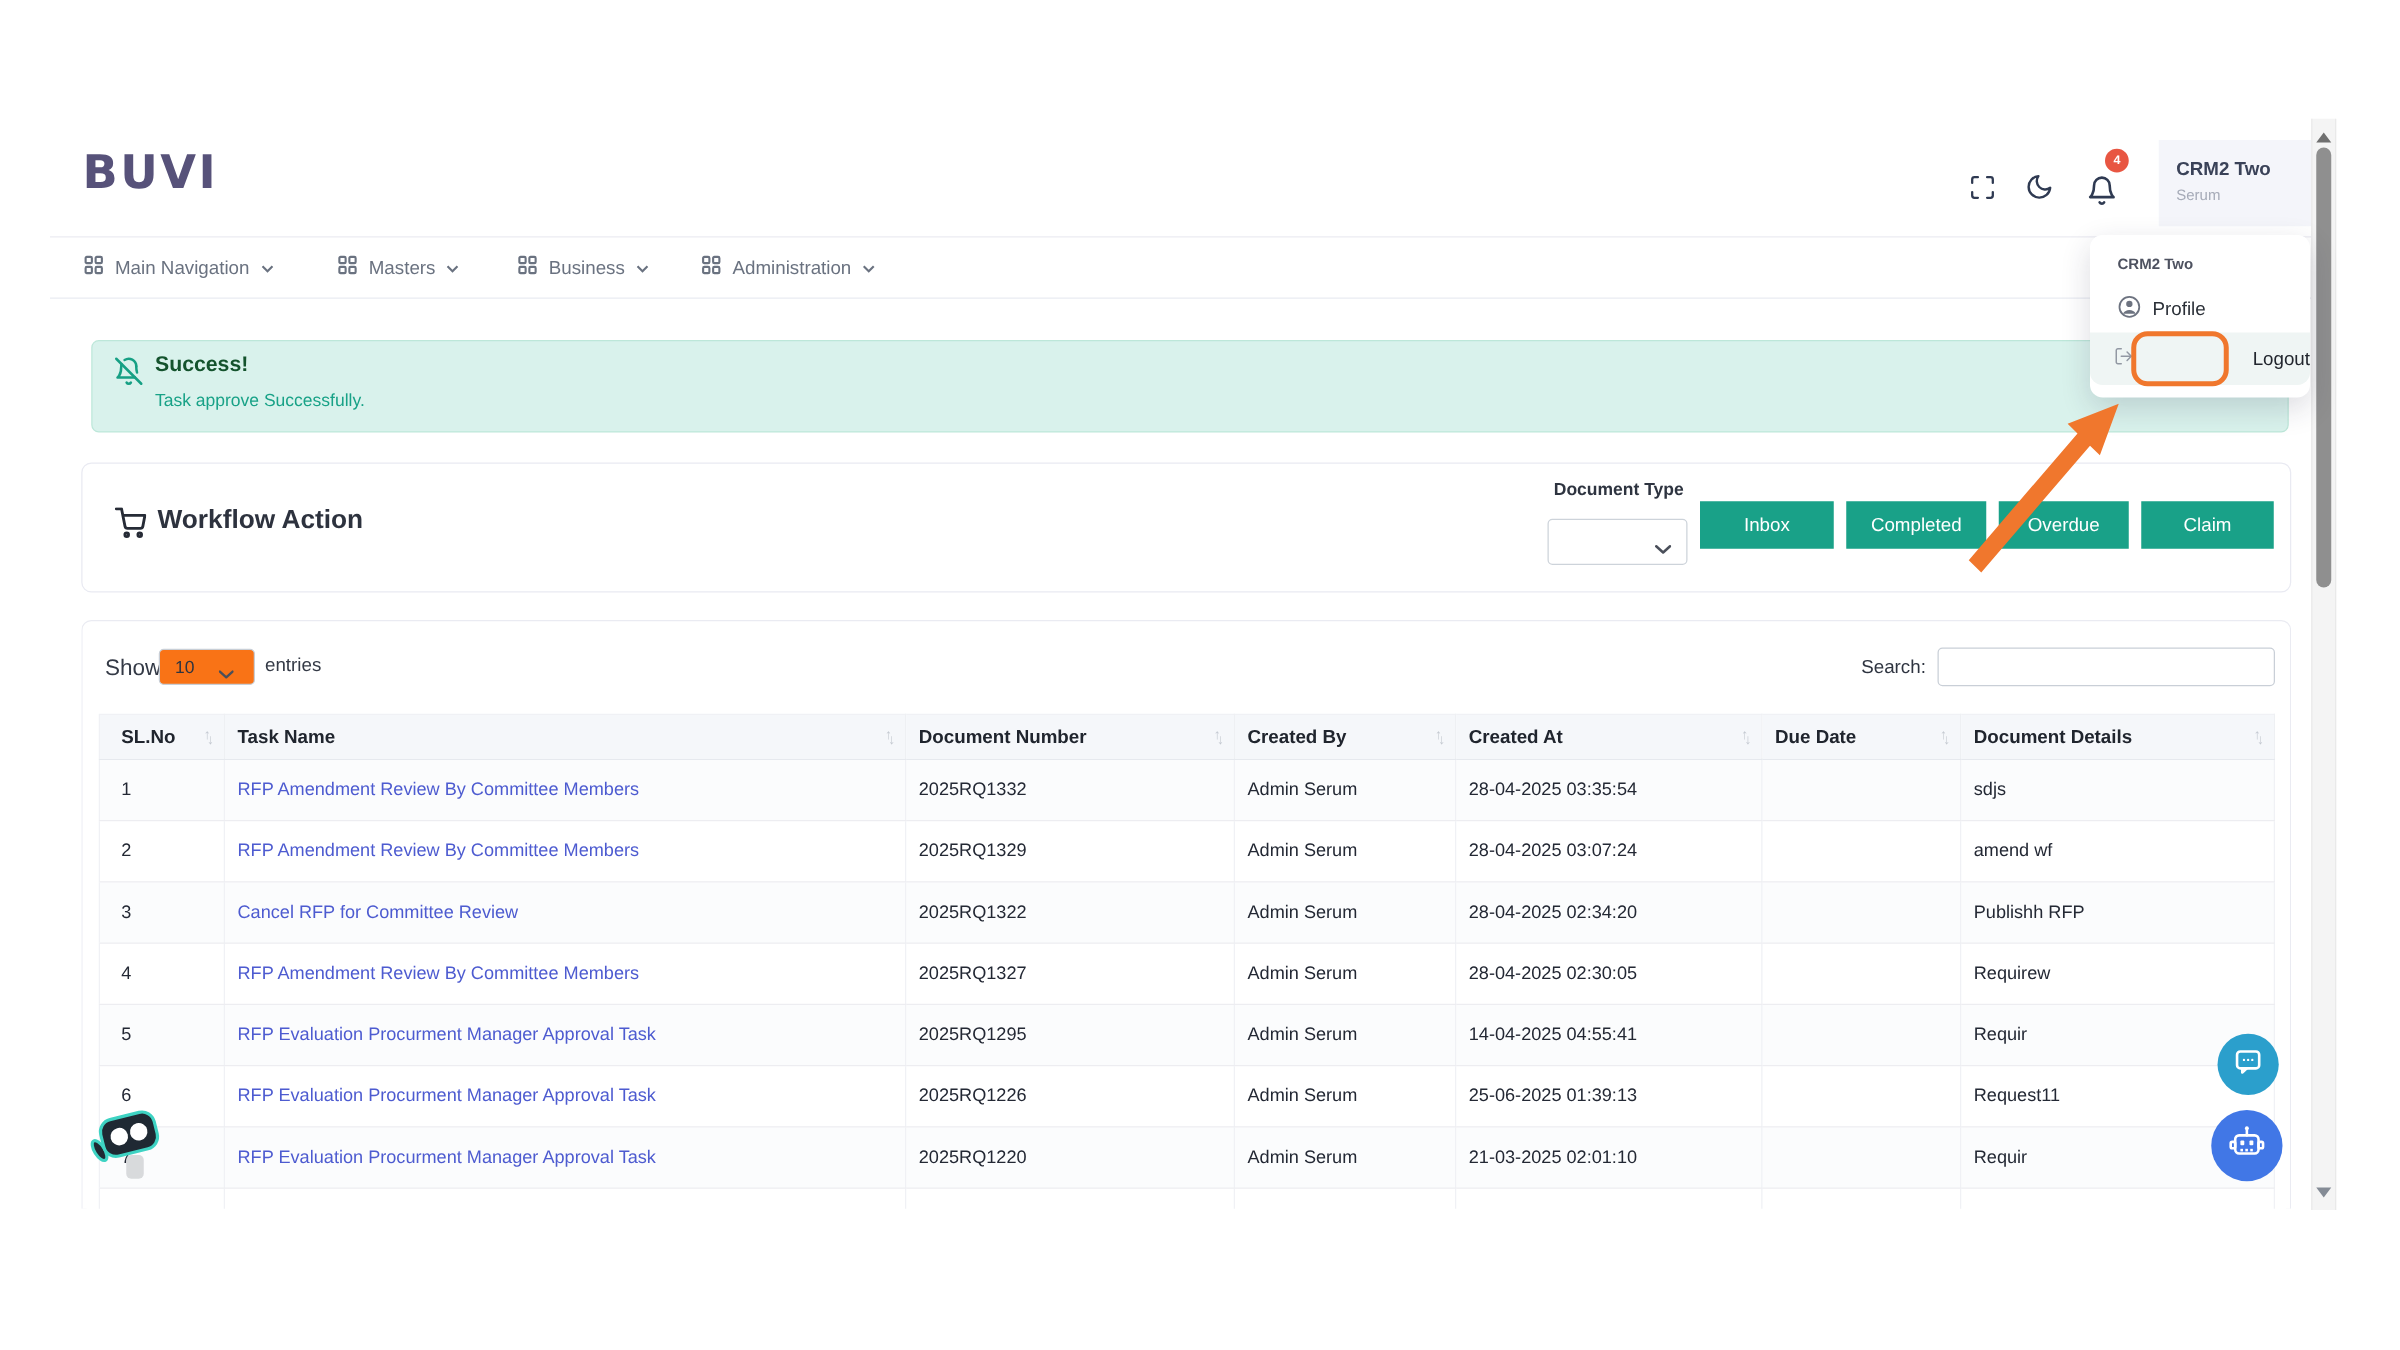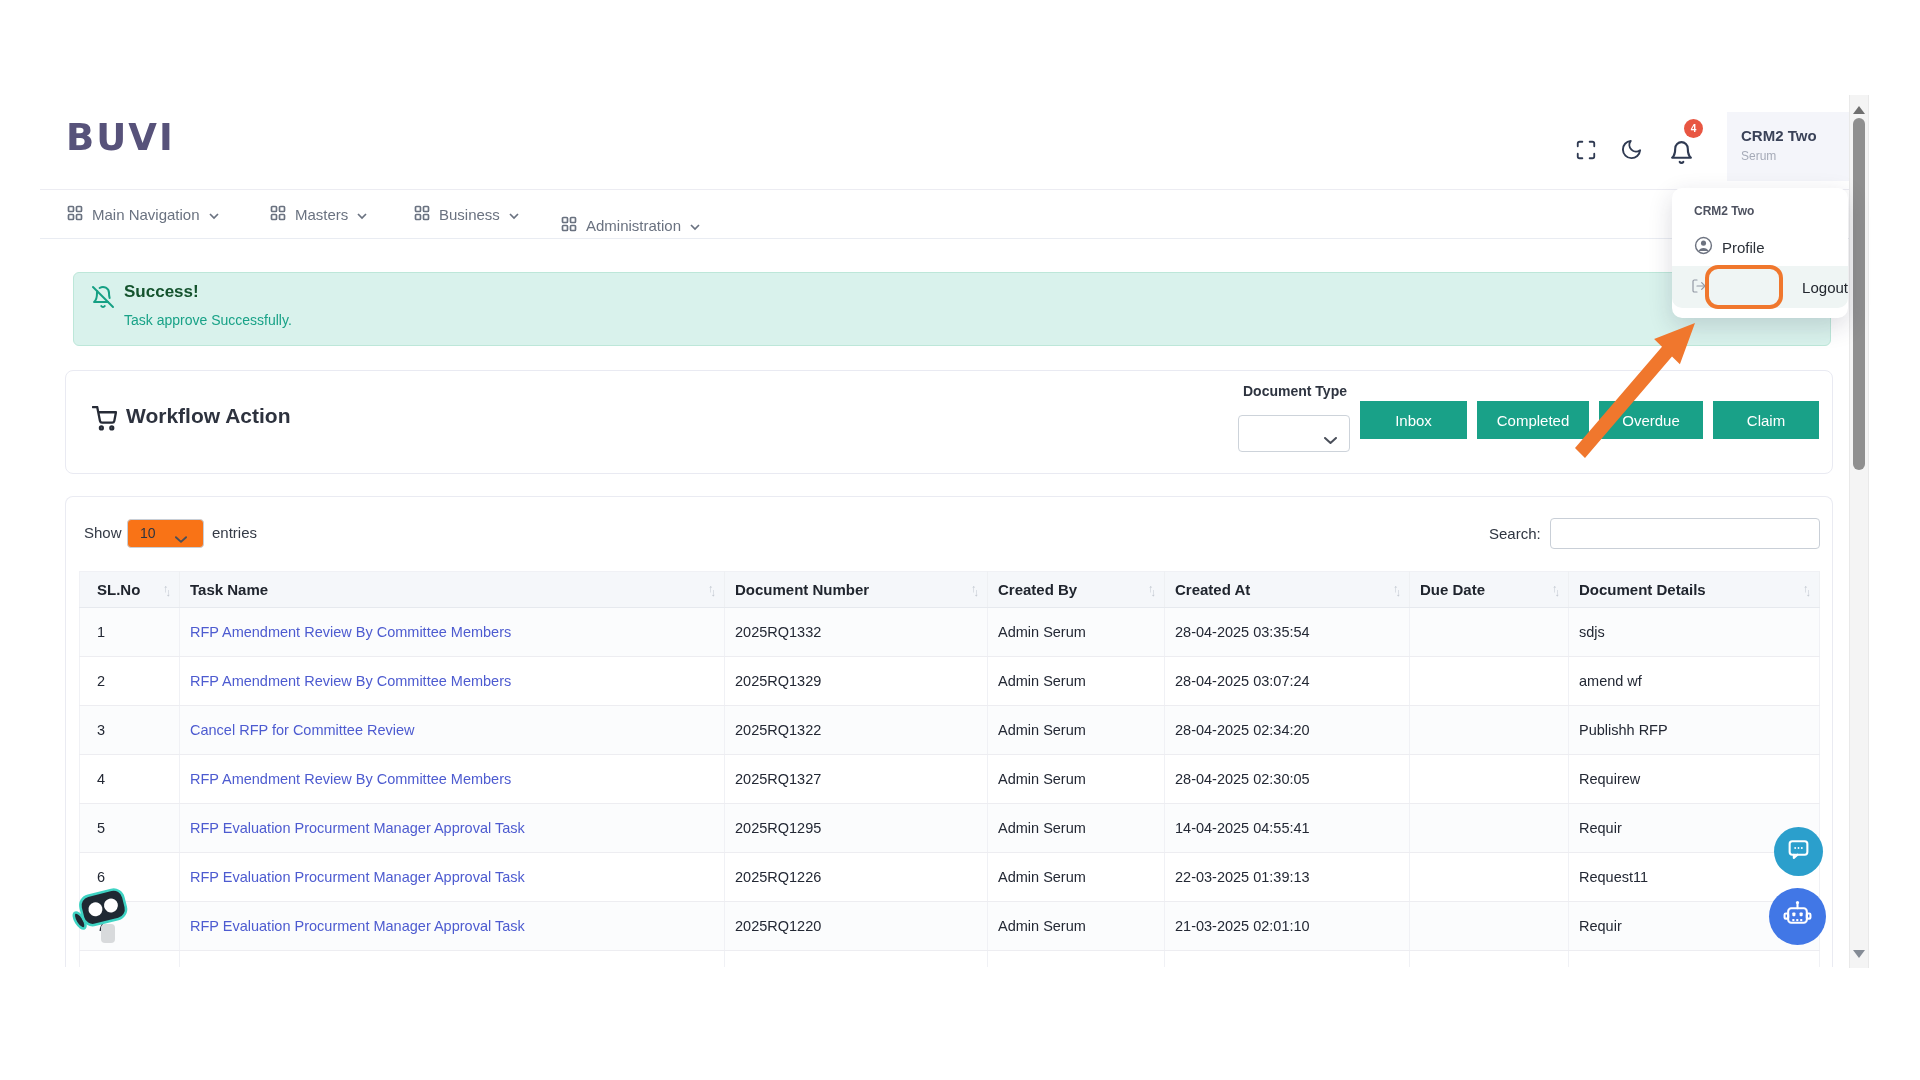--- a/index.html
+++ b/index.html
@@ -56,21 +56,21 @@
   .wf-btn { position:absolute; top:30px; height:38px; border:none; border-radius:0;
             background:#19a188; color:#fff; font-size:15px; font-family:inherit; cursor:pointer; }
   .btn-inbox     { left:1294px; width:107px; }
   .btn-completed { left:1411px; width:112px; }
   .btn-overdue   { left:1533px; width:104px; }
   .btn-claim     { left:1647px; width:106px; }
 
   
   .tbl-card { left:65px; top:496px; width:1768px; height:471px; background:#fff;
               border:1px solid #eaebf2; border-bottom:none; border-radius:8px 8px 0 0; overflow:hidden; }
-  .show-label { position:absolute; left:18px; top:27px; font-size:15px; color:#343a46; }
+  .show-label { position:absolute; left:18px; top:27px; font-size:18px; color:#343a46; }
   .page-size-select { position:absolute; left:61px; top:22px; width:77px; height:29px;
                       border:1px solid #c8ced6; border-radius:4px; background:#f97316; cursor:pointer;
                       font-size:14px; color:#2e3440; padding:5px 0 0 12px; }
   .page-size-select .chev { position:absolute; right:16px; top:11px; }
   .entries-label { position:absolute; left:146px; top:27px; font-size:15px; color:#343a46; }
   .search-label { position:absolute; left:1423px; top:28px; font-size:15px; color:#2e3440; }
   .search-input { position:absolute; left:1484px; top:21px; width:270px; height:31px;
                   border:1px solid #c9cfd7; border-radius:4px; font-family:inherit; font-size:14px; padding:0 8px; }
 
   table.data { position:absolute; left:13px; top:74px; width:1740px; border-collapse:collapse;
@@ -182,21 +182,21 @@
           <rect x="1.5" y="1.5" width="5" height="5" rx="1"></rect>
           <rect x="9.5" y="1.5" width="5" height="5" rx="1"></rect>
           <rect x="1.5" y="9.5" width="5" height="5" rx="1"></rect>
           <rect x="9.5" y="9.5" width="5" height="5" rx="1"></rect>
         </svg></span>
     <span>Business</span>
     <span><svg width="10" height="7" viewBox="0 0 10 7">
           <polyline points="1,1 5,5 9,1"></polyline>
         </svg></span>
   </div>
-  <div class="abs nav-item" style="left:561px;margin-top:11px;">
+  <div class="abs nav-item" style="left:561px;">
     <span><svg width="16" height="16" viewBox="0 0 16 16">
           <rect x="1.5" y="1.5" width="5" height="5" rx="1"></rect>
           <rect x="9.5" y="1.5" width="5" height="5" rx="1"></rect>
           <rect x="1.5" y="9.5" width="5" height="5" rx="1"></rect>
           <rect x="9.5" y="9.5" width="5" height="5" rx="1"></rect>
         </svg></span>
     <span>Administration</span>
     <span><svg width="10" height="7" viewBox="0 0 10 7">
           <polyline points="1,1 5,5 9,1"></polyline>
         </svg></span>
@@ -317,21 +317,21 @@
             <td>Admin Serum</td>
             <td>14-04-2025 04:55:41</td>
             <td></td>
             <td>Requir</td>
           </tr>
           <tr>
             <td>6</td>
             <td><a class="task-link">RFP Evaluation Procurment Manager Approval Task</a></td>
             <td>2025RQ1226</td>
             <td>Admin Serum</td>
-            <td>22-03-2025 01:39:13</td>
+            <td>25-06-2025 01:39:13</td>
             <td></td>
             <td>Request11</td>
           </tr>
           <tr>
             <td>7</td>
             <td><a class="task-link">RFP Evaluation Procurment Manager Approval Task</a></td>
             <td>2025RQ1220</td>
             <td>Admin Serum</td>
             <td>21-03-2025 02:01:10</td>
             <td></td>

